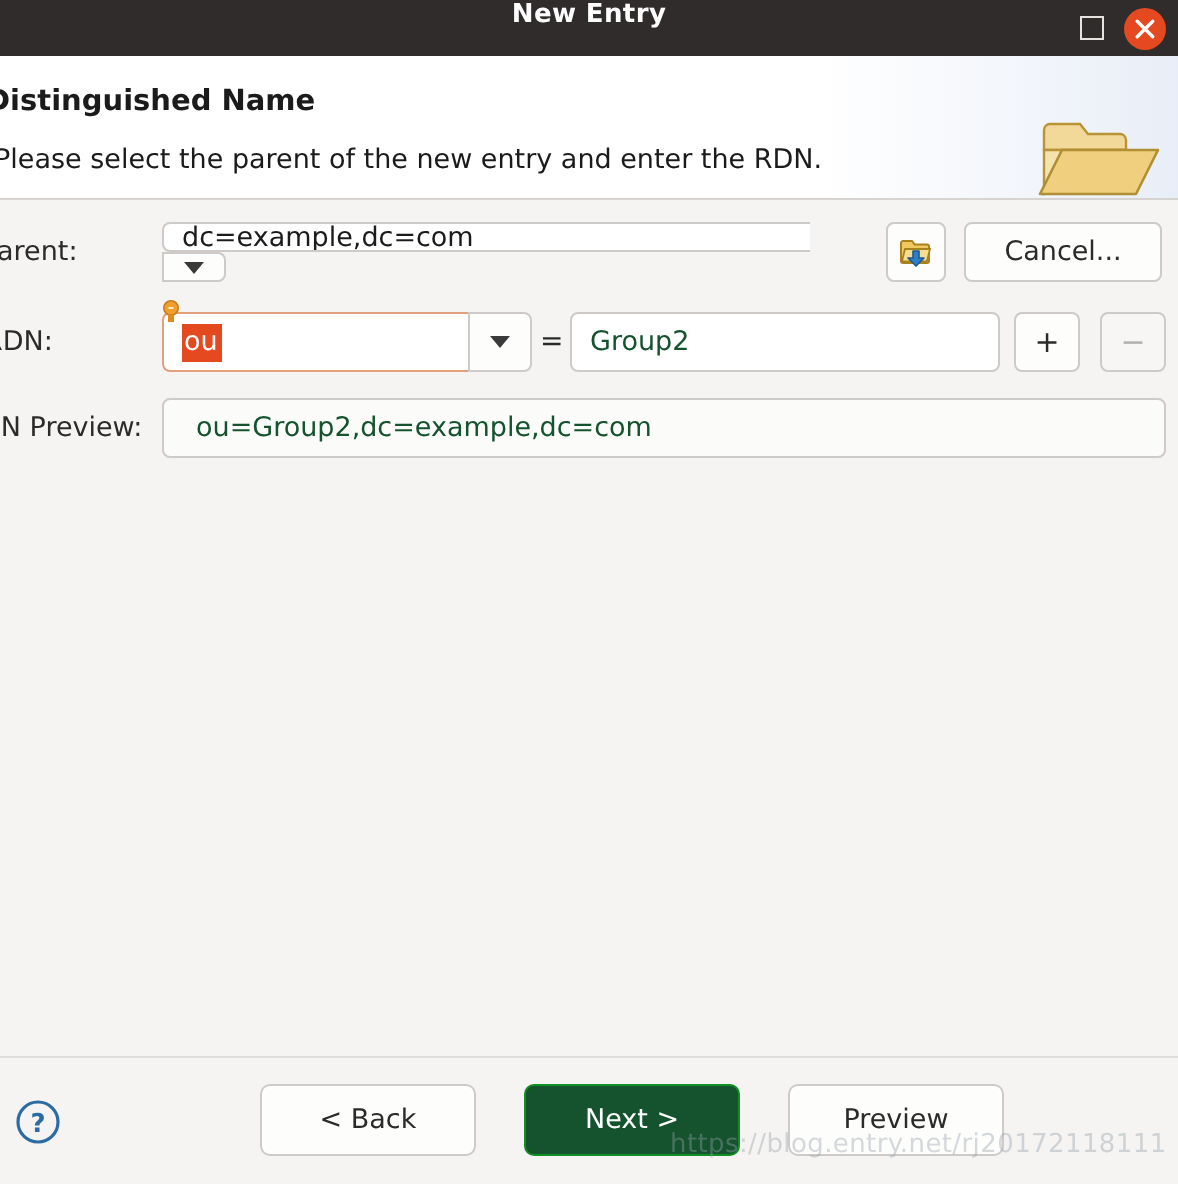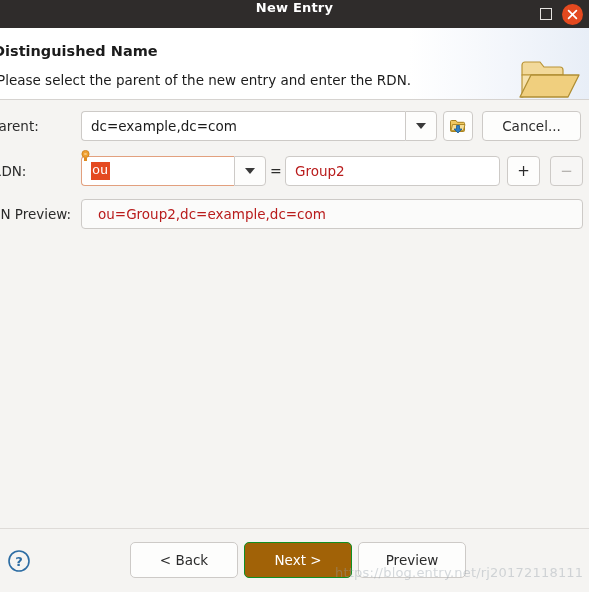--- a/index.html
+++ b/index.html
@@ -60,21 +60,21 @@
   .field-label {
     position: absolute; font-size: 13.5px; color: #2b2b2b; line-height: 30px; white-space: nowrap;
   }
   .lbl-parent  { left: -9px;  top: 0; }
   .lbl-rdn     { left: -8px;  top: 0; }
   .lbl-preview { left: -10px; top: 0; }
 
   .textfield {
     position: absolute; background: #ffffff; border: 1px solid #cdcac7; border-radius: 4px;
     height: 30px; display: flex; align-items: center; padding: 0 9px;
-    font-size: 13.5px; color: #b91c1c; white-space: nowrap; overflow: hidden;
+    font-size: 13.5px; color: #14532d; white-space: nowrap; overflow: hidden;
   }
   .readonly-field { background: #fbfbfa; }
 
   .combo-wrap { position: absolute; height: 30px; display: flex; }
   .combo-text {
     background: #ffffff; border: 1px solid #cdcac7; border-right: none;
     border-radius: 4px 0 0 4px; height: 30px; display: flex; align-items: center;
     padding: 0 9px; font-size: 13.5px; color: #1b1b1b; white-space: nowrap; overflow: hidden;
   }
   .combo-arrow {
@@ -105,28 +105,28 @@
   }
   .btn-icon { width: 30px; padding: 0; }
   .btn-disabled { color: #b3b0ad; background: #f7f6f5; }
   .plus-glyph, .minus-glyph { font-size: 15px; line-height: 1; }
 
   
   .footer {
     flex: 0 0 64px; background: #f5f4f2; border-top: 1px solid #dedbd8; position: relative;
   }
   .help-icon { position: absolute; left: 7px; top: 20px; }
-  .footer-buttons { position: absolute; left: 130px; top: 13px; display: flex; gap: 0; align-items: center; }
+  .footer-buttons { position: absolute; left: 130px; top: 13px; display: flex; gap: 18px; align-items: center; }
   .fbtn {
     height: 36px; min-width: 108px; padding: 0 14px; border: 1px solid #cdcac7;
     border-radius: 5px; background: #fdfdfc; font-size: 13.5px; color: #2b2b2b;
     display: flex; align-items: center; justify-content: center; white-space: nowrap;
   }
   .fbtn + .fbtn { margin-left: 6px; }
-  .fbtn-default { background: #a16207; border-color: #0f8f24; color: #ffffff; }
+  .fbtn-default { background: #14532d; border-color: #0f8f24; color: #ffffff; }
   .fbtn-disabled { color: #b0adaa; background: #f7f6f5; }
 
   .watermark {
     position: absolute; left: 335px; top: 565px; font-size: 13px;
     color: rgba(150,160,170,0.40); white-space: nowrap; pointer-events: none;
     letter-spacing: .2px;
   }
 </style>
 </head>
 <body>
@@ -155,21 +155,21 @@
         <path d="M3 42 v-22 h41 v6 z" fill="#f6e2ad" stroke="#b99436" stroke-width="1.2"></path>
         <path d="M12 20 h48 l-11 22 h-48 z" fill="#f0cf7e" stroke="#b08f35" stroke-width="1.3" stroke-linejoin="round"></path>
       </svg>
     </div>
   </div>
 
   <div class="content">
 
     <div class="row row-parent">
       <div class="field-label lbl-parent">Parent:</div>
-      <div class="combo-wrap" style="left:81px; width:356px;">
+      <div class="combo-wrap" style="left:81px; width:356px;flex-direction:column;">
         <div class="combo-text" style="width:324px;">dc=example,dc=com</div>
         <div class="combo-arrow">
           <span class="caret"></span>
         </div>
       </div>
       <div class="btn btn-icon" style="left:443px; width:30px;">
         <svg width="18" height="18" viewBox="0 0 18 18">
           <path d="M1.5 4.5 a1 1 0 0 1 1-1 h4.5 l1.3 1.8 h6.2 a1 1 0 0 1 1 1 v7.2 a1 1 0 0 1-1 1 h-12 a1 1 0 0 1-1-1 z" fill="#f0c860" stroke="#a8821f" stroke-width="1"></path>
           <path d="M3.5 7.5 h12.5 l-1.6 6.2 h-12.4 z" fill="#f6dd93" stroke="#a8821f" stroke-width=".9"></path>
           <path d="M9 16 l-4-4 h2.5 v-3.5 h3 V12 H13 z" fill="#2f7fc4" stroke="#1a5a92" stroke-width=".8" stroke-linejoin="round"></path>
@@ -180,21 +180,21 @@
 
     <div class="row row-rdn">
       <div class="field-label lbl-rdn">RDN:</div>
 
       <div class="combo-wrap combo-focus" style="left:81px; width:185px;">
         <svg class="bulb" viewBox="0 0 9 13">
           <circle cx="4.5" cy="4" r="3.6" fill="#f0a030" stroke="#c97a14" stroke-width=".8"></circle>
           <rect x="3" y="7.4" width="3" height="3.6" fill="#e08b1e"></rect>
           <path d="M3.3 4 h2.4" stroke="#fff6dd" stroke-width=".9"></path>
         </svg>
-        <div class="combo-text" style="width:153px;font-family:Liberation Mono, monospace;">
+        <div class="combo-text" style="width:153px;">
           <span class="sel-text">ou</span>
         </div>
         <div class="combo-arrow">
           <span class="caret"></span>
         </div>
       </div>
 
       <div class="eq-sign" style="left:270px;">=</div>
 
       <div class="textfield" style="left:285px; width:215px;">Group2</div>

